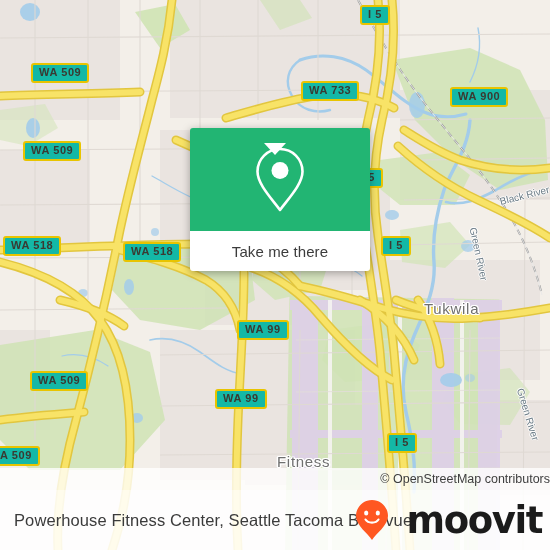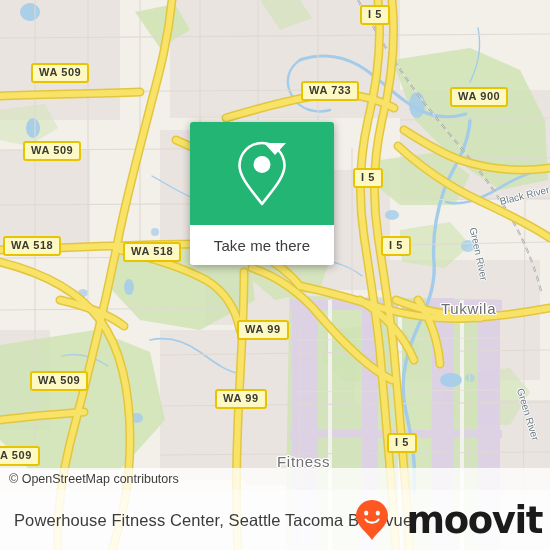--- a/index.html
+++ b/index.html
@@ -10,21 +10,21 @@
   }
   #app{position:relative;width:550px;height:550px;overflow:hidden;background:#f2efe9;}
 
   
   #map{position:absolute;inset:0;width:550px;height:550px;overflow:hidden;background:#f3efe9;}
   #map svg{display:block;}
 
   
   .shield{
     position:absolute;
-    background:#fef9c3;
+    background:#14b8a6;
     border:2px solid #e8c400;
     border-radius:3px;
     color:#3a3a32;
     font-size:11px;
     font-weight:bold;
     letter-spacing:.6px;
     padding:1px 6px 2px 6px;
     line-height:13px;
     white-space:nowrap;
     box-sizing:border-box;
@@ -52,21 +52,21 @@
     font-size:10px;
     white-space:nowrap;
     font-family:"Liberation Sans", sans-serif;
     text-shadow:
       1px 0 0 rgba(255,255,255,.9),-1px 0 0 rgba(255,255,255,.9),
       0 1px 0 rgba(255,255,255,.9),0 -1px 0 rgba(255,255,255,.9);
   }
 
   
   #popup{
-    position:absolute;left:190px;top:122px;width:144px;
+    position:absolute;left:190px;top:128px;width:180px;
     filter:drop-shadow(0 2px 4px rgba(0,0,0,.32));
   }
   #popup-top{
     height:103px;border-radius:3px 3px 0 0;
     display:flex;align-items:center;justify-content:center;
   }
   #popup-bottom{
     background:#fff;border-radius:0 0 3px 3px;height:40px;
     display:flex;align-items:center;justify-content:center;
   }
@@ -83,20 +83,21 @@
   }
 
   
   #attribution{
     position:absolute;left:0;top:468px;width:550px;height:22px;
     background:rgba(255,255,255,.78);
     color:#3d3d3d;font-size:12.5px;
     display:flex;align-items:center;
     padding-left:9px;box-sizing:border-box;
     font-family:"Liberation Sans", sans-serif;
+    justify-content:flex-end;
   }
 
   
   #footer{
     position:absolute;left:0;top:490px;width:550px;height:60px;
     background:rgba(255,255,255,.88);
     display:flex;align-items:center;
     box-sizing:border-box;
   }
   #footer-title{
@@ -311,21 +312,21 @@
         <div class="shield" style="left: 450px; top: 87px;">WA 900</div>
         <div class="shield" style="left: 360px; top: 5px;">I 5</div>
         <div class="shield" style="left: 353px; top: 168px;">I 5</div>
         <div class="shield" style="left: 381px; top: 236px;">I 5</div>
         <div class="shield" style="left: 387px; top: 433px;">I 5</div>
         <div class="shield" style="left: 237px; top: 320px;">WA 99</div>
         <div class="shield" style="left: 215px; top: 389px;">WA 99</div>
       </div>
 
     <div id="places">
-        <div class="place" style="left: 441px; top: 300px; text-align: center;">Tukwila</div>
+        <div class="place" style="left: 424px; top: 300px; text-align: center;">Tukwila</div>
         <div class="place" style="left: 277px; top: 453px;">Fitness</div>
       </div>
 
     <div id="waters">
         <div class="waterlabel" style="left: 500px; top: 196px; transform: rotate(-14deg); transform-origin: left center;">Black River</div>
         <div class="waterlabel" style="left: 473px; top: 222px; transform: rotate(78deg); transform-origin: left center;">Green River</div>
         <div class="waterlabel" style="left: 520px; top: 383px; transform: rotate(73deg); transform-origin: left center;">Green River</div>
       </div>
   </div>
 

